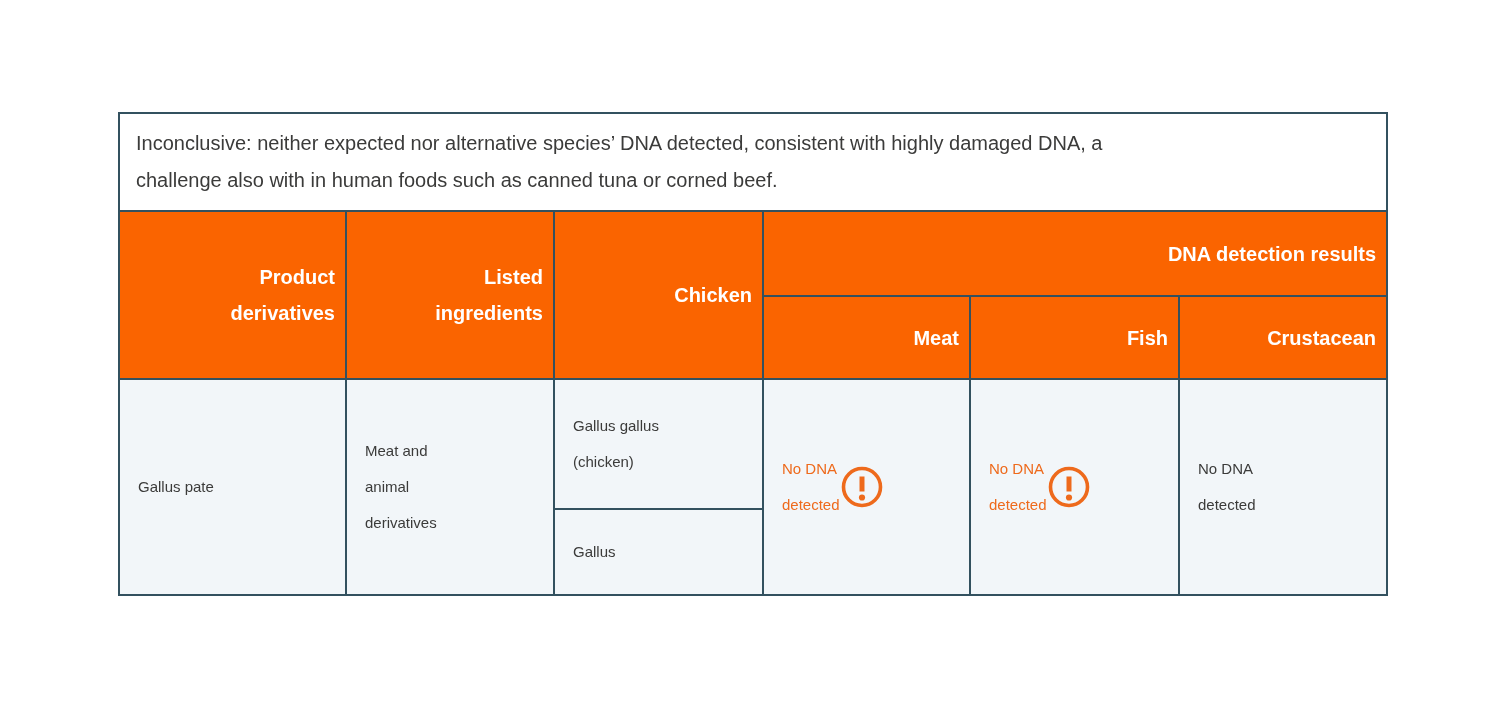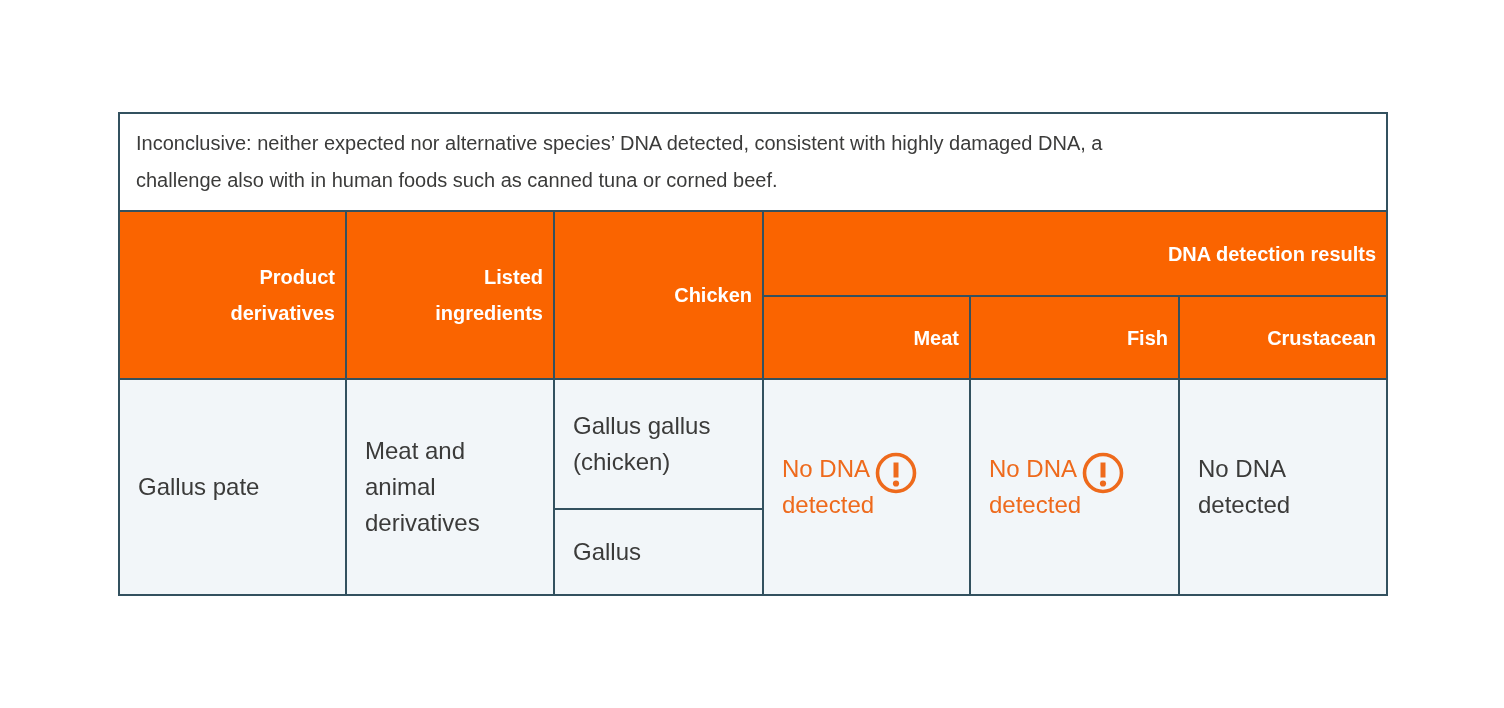--- a/index.html
+++ b/index.html
@@ -56,28 +56,29 @@
     line-height: 36px;
     text-align: right;
     vertical-align: middle;
     padding: 0 10px;
   }
   tr.data-row-1 { height: 130px; }
   tr.data-row-2 { height: 86px; }
   td.body-cell {
     background: var(--cell_bg);
     color: var(--text_color);
-    font-size: 24px;
+    font-size: 15px;
     line-height: 36px;
     vertical-align: middle;
     text-align: left;
     padding: 0 34px 0 18px;
   }
   .result {
     display: flex;
+    align-items: center;
   }
   .result .alert-text { color: var(--alert_orange); }
   .warning-icon { flex: 0 0 auto; display: block; }
 </style>
 </head>
 <body>
 
 <div class="wrap">
   <table class="report">
     <colgroup>

